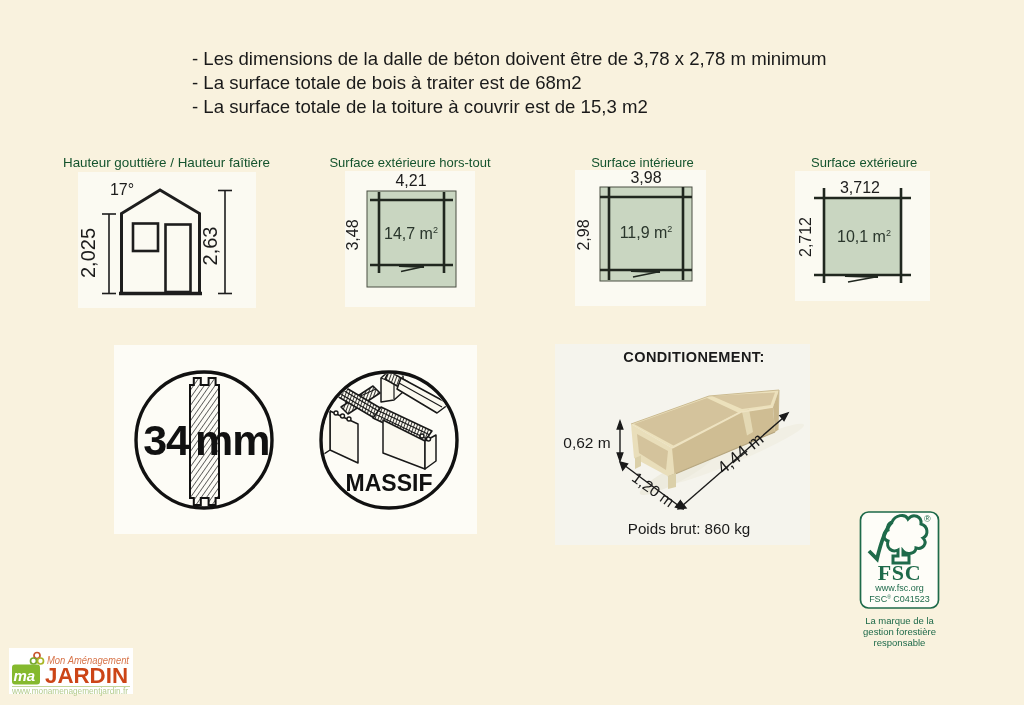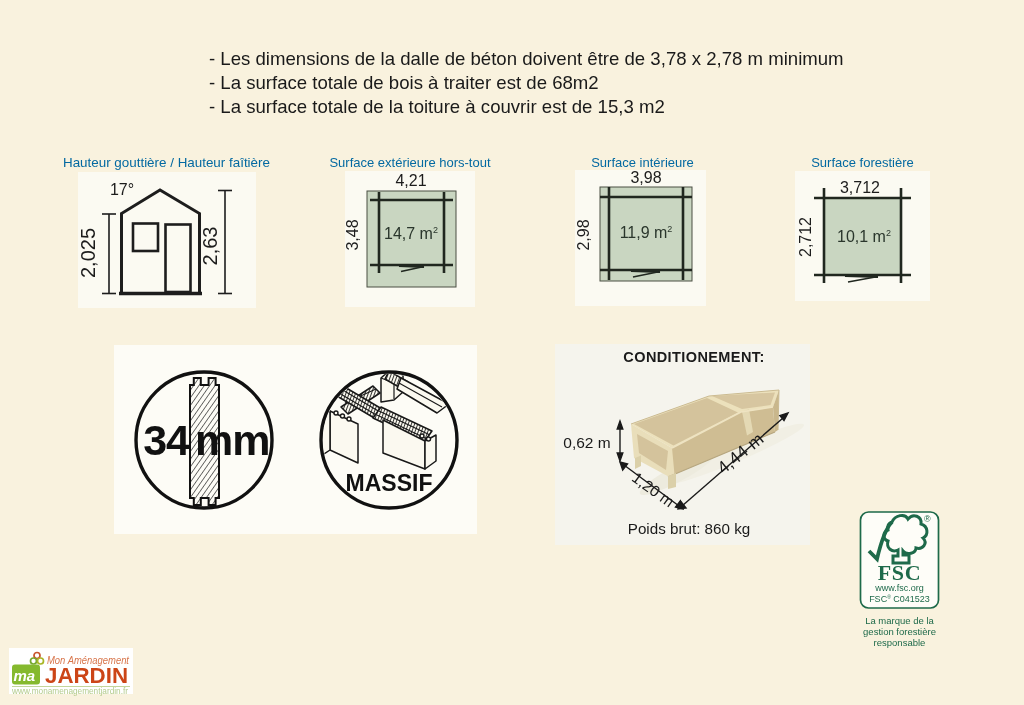--- a/index.html
+++ b/index.html
@@ -1,23 +1,23 @@
 <!DOCTYPE html>
 <html><head>
 <meta charset="utf-8">
 <style>
   html,body{margin:0;padding:0;}
   body{width:1024px;height:705px;background:#f9f2de;font-family:"Liberation Sans",sans-serif;position:relative;overflow:hidden;}
   .abs{position:absolute;}
-  .title{font-size:13px;color:#0369a1;text-align:center;white-space:nowrap;}
+  .title{font-size:13px;color:#14532d;text-align:center;white-space:nowrap;}
 </style>
 </head>
 <body>
 
-<div class="abs" style="left:209px;top:47px;font-size:18.6px;line-height:24px;color:#1a1a1a;">
+<div class="abs" style="left:192px;top:47px;font-size:18.6px;line-height:24px;color:#1a1a1a;">
 - Les dimensions de la dalle de béton doivent être de 3,78 x 2,78 m minimum<br>
 - La surface totale de bois à traiter est de 68m2<br>
 - La surface totale de la toiture à couvrir est de 15,3 m2
 </div>
 
 <div class="abs title" style="left:63px;top:155px;width:206px;font-size:13.4px;">Hauteur gouttière / Hauteur faîtière</div>
 
 <svg class="abs" style="left:78px;top:172px;" width="178" height="136" viewBox="0 0 178 136">
 
   <rect x="0" y="0" width="178" height="136" fill="#fbfaf2"></rect>
@@ -90,21 +90,21 @@
   <line x1="56" y1="100.5" x2="85" y2="101.5" stroke="#20271f" stroke-width="3.2"></line>
   <line x1="58" y1="107" x2="85" y2="101.5" stroke="#20271f" stroke-width="1.7"></line>
 
   <text x="71" y="13" font-size="16" fill="#1c1c1c" text-anchor="middle">3,98</text>
 
   <text transform="translate(14,65) rotate(-90)" font-size="16" fill="#1c1c1c" text-anchor="middle">2,98</text>
 
   <text x="71" y="68" font-size="16" fill="#2a362c" text-anchor="middle">11,9 m<tspan font-size="9" dy="-6">2</tspan></text>
 </svg>
 
-<div class="abs title" style="left:811px;top:155px;width:103px;">Surface forestière</div>
+<div class="abs title" style="left:811px;top:155px;width:103px;">Surface extérieure</div>
 
 <svg class="abs" style="left:795px;top:171px;" width="135" height="130" viewBox="0 0 135 130">
 
   <rect x="0" y="0" width="135" height="130" fill="#fbfaf2"></rect>
 
   <rect x="29" y="27" width="77" height="77" fill="#c9d6c1"></rect>
 
   <g stroke="#20271f" stroke-width="2.6">
     <line x1="29" y1="17" x2="29" y2="112"></line>
     <line x1="106" y1="17" x2="106" y2="112"></line>

